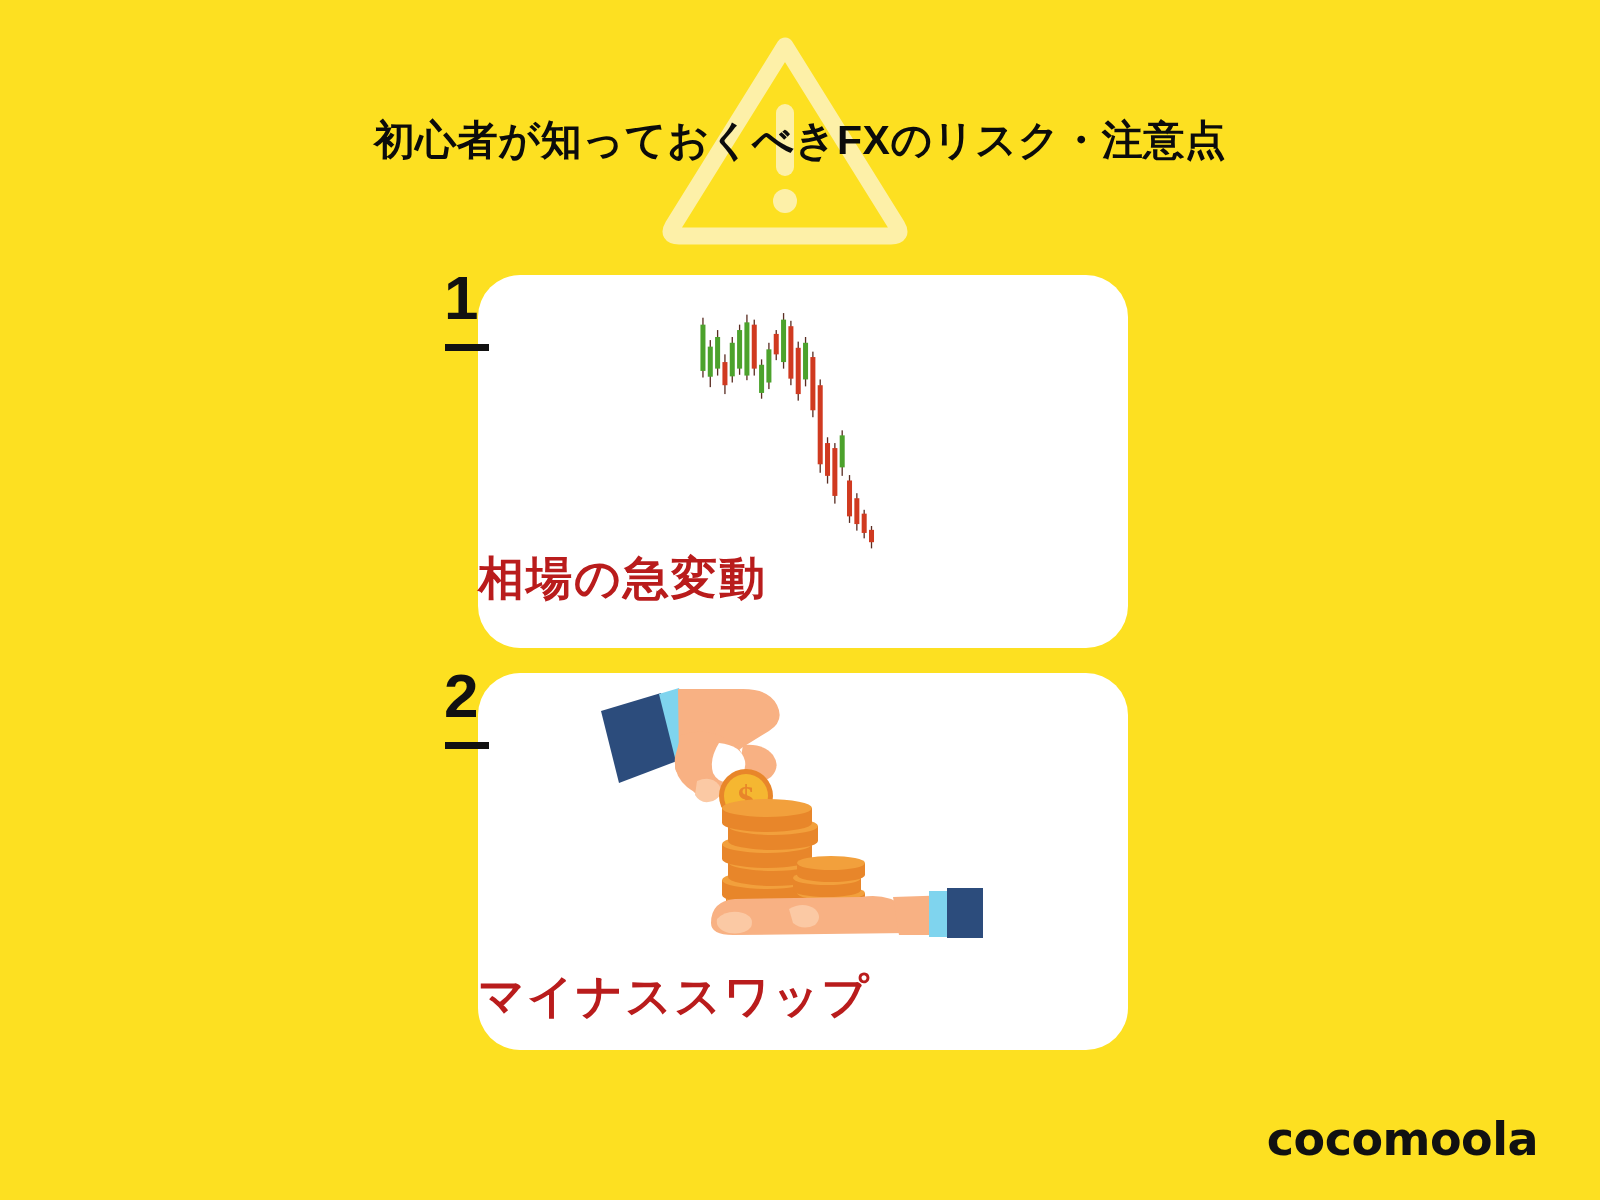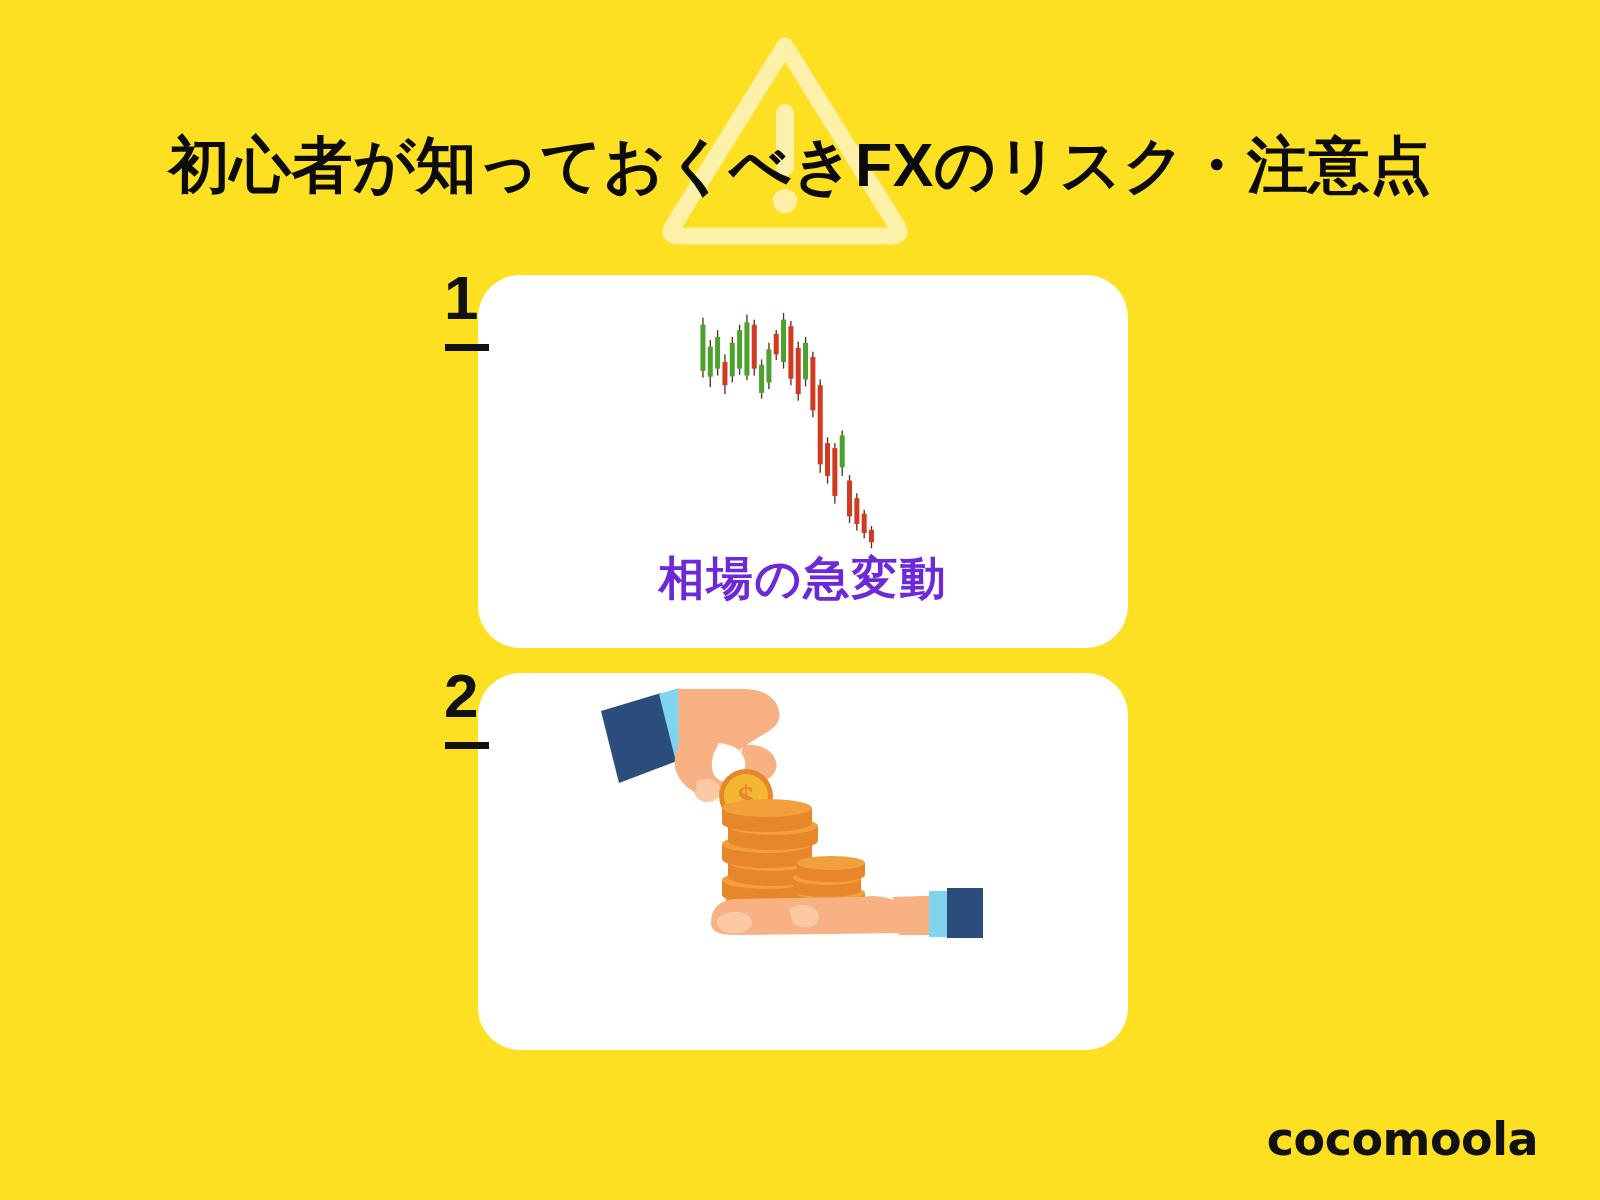--- a/index.html
+++ b/index.html
@@ -28,21 +28,21 @@
   }
 
   
   #page-title {
     position: absolute;
     top: 92px;
     left: 0;
     width: 1600px;
     text-align: center;
     z-index: 3;
-    font-size: 61px;
+    font-size: 41px;
     line-height: 1.05;
     font-weight: 700;
     letter-spacing: 0.5px;
     color: #0B0B0B;
     white-space: nowrap;
   }
 
   
   .card {
     position: absolute;
@@ -73,24 +73,24 @@
     bottom: -22px;
     width: 44px;
     height: 7px;
     background: #111111;
   }
 
   .card-label {
     position: absolute;
     left: 0;
     width: 650px;
-    text-align: center;
+    text-align: left;
     font-size: 46px;
     font-weight: 700;
-    color: #6d28d9;
+    color: #b91c1c;
     letter-spacing: 2px;
     white-space: nowrap;
   }
   #card-1 .card-label { bottom: 38px; }
   #card-2 .card-label { bottom: 22px; }
 
   
   #candlestick-chart {
     position: absolute;
     left: 140px;
@@ -287,15 +287,16 @@
                Q210 248 200 240 Z" fill="#FBC9A4"></path>
 
       <path d="M300 214 L360 212 L362 252 L306 252 Z" fill="#F8B183"></path>
 
       <rect x="336" y="208" width="20" height="46" fill="#7FD4EE"></rect>
 
       <rect x="354" y="205" width="38" height="50" fill="#2C4C7C"></rect>
     </g>
   </svg>
 
+  <div class="card-label">マイナススワップ</div>
 </div>
 
 <div id="brand-logo">cocomoola</div>
 
 </body></html>

